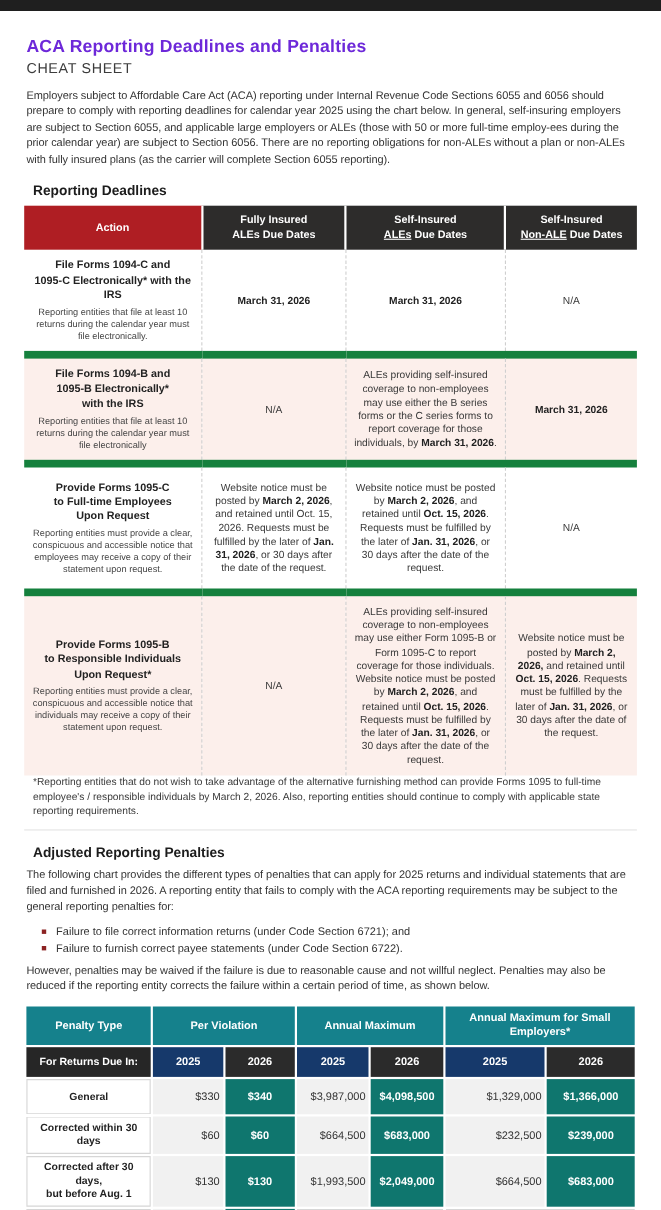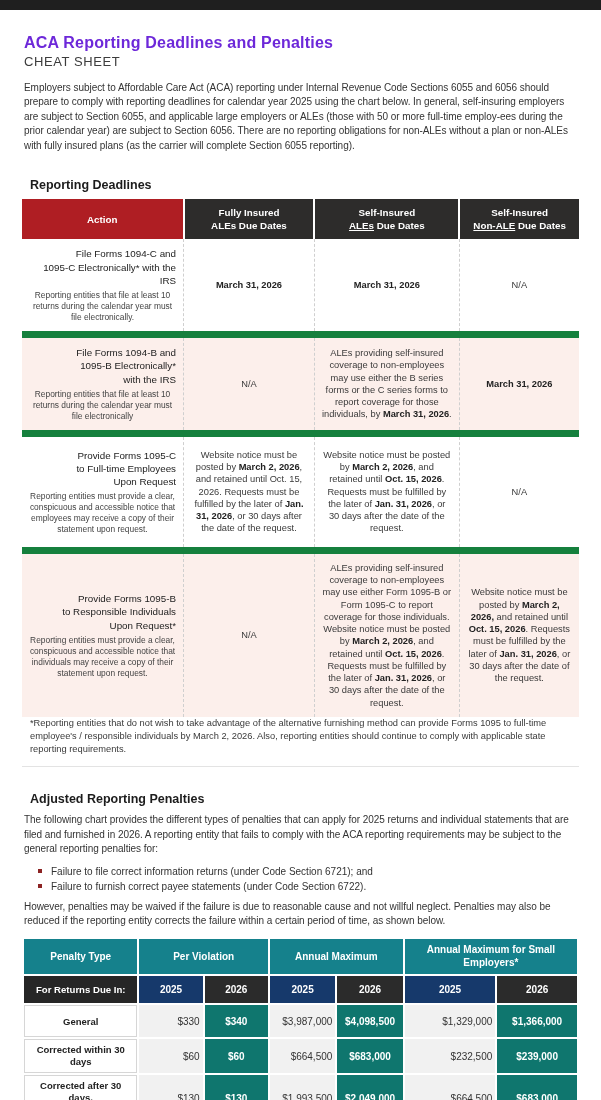--- a/index.html
+++ b/index.html
@@ -3,35 +3,35 @@
 <meta charset="utf-8">
 <style>
   html,body{margin:0;padding:0;background:#ffffff;}
   .page{width:601px;height:1100px;overflow:hidden;background:#ffffff;position:relative;
         font-family:"Liberation Sans", sans-serif;color:#333;}
   .topbar{height:10px;background:#1f1f1f;width:100%;}
   .content{padding:0 22px;}
   h1{font-size:16px;font-weight:700;color:#6d28d9;margin:24px 0 2px 2px;letter-spacing:.2px;}
   .subtitle{font-size:13px;color:#3c3c3c;margin:0 0 0 2px;letter-spacing:.6px;}
   .intro{font-size:10px;line-height:1.44;margin:12px 0 0 2px;letter-spacing:-0.05px;}
-  h2{font-size:12.5px;font-weight:700;color:#1c1c1c;margin:25px 0 7px 8px;}
+  h2{font-size:12.5px;font-weight:700;color:#1c1c1c;margin:13px 0 7px 8px;}
 
   
   table.deadlines{width:100%;border-collapse:collapse;table-layout:fixed;}
   table.deadlines col.c1{width:29%;} table.deadlines col.c2{width:23.5%;}
   table.deadlines col.c3{width:26%;} table.deadlines col.c4{width:21.5%;}
   table.deadlines th{font-size:9.8px;font-weight:700;color:#fff;padding:7px 4px;text-align:center;line-height:1.35;}
   table.deadlines th.action{background:#AF1E23;}
   table.deadlines th.dark{background:#2d2c2b;}
   table.deadlines th + th{border-left:2px solid #fff;}
   table.deadlines td{vertical-align:middle;text-align:center;padding:8px 7px;font-size:9.3px;line-height:1.32;color:#3a3a3a;}
   table.deadlines td + td{border-left:1px dashed #cfcfcf;}
   table.deadlines tbody tr + tr td{border-top:7px solid #15803d;}
   table.deadlines tr.tint td{background:#fcefeb;}
-  .action-title{font-weight:400;font-size:9.8px;color:#222;line-height:1.35;margin-bottom:3px;text-align:right;}
+  .action-title{font-weight:700;font-size:9.8px;color:#222;line-height:1.35;margin-bottom:3px;}
   .action-note{font-size:8.4px;line-height:1.3;color:#444;}
   .u{text-decoration:underline;}
   td.val strong,.action-title strong{color:#222;}
   .row1 td{height:56px;} .row2 td{height:76px;} .row3 td{height:94px;} .row4 td{height:124px;}
 
   .fn{font-size:9.3px;line-height:1.38;margin:0 0 0 8px;color:#3a3a3a;}
   .divider{border:none;border-top:1px solid #e3e3e3;margin:11px 0 0 0;}
 
   .para{font-size:10px;line-height:1.44;margin:6px 0 0 2px;letter-spacing:-0.05px;}
   ul.bullets{list-style:none;margin:7px 0 0 16px;padding:0;}

